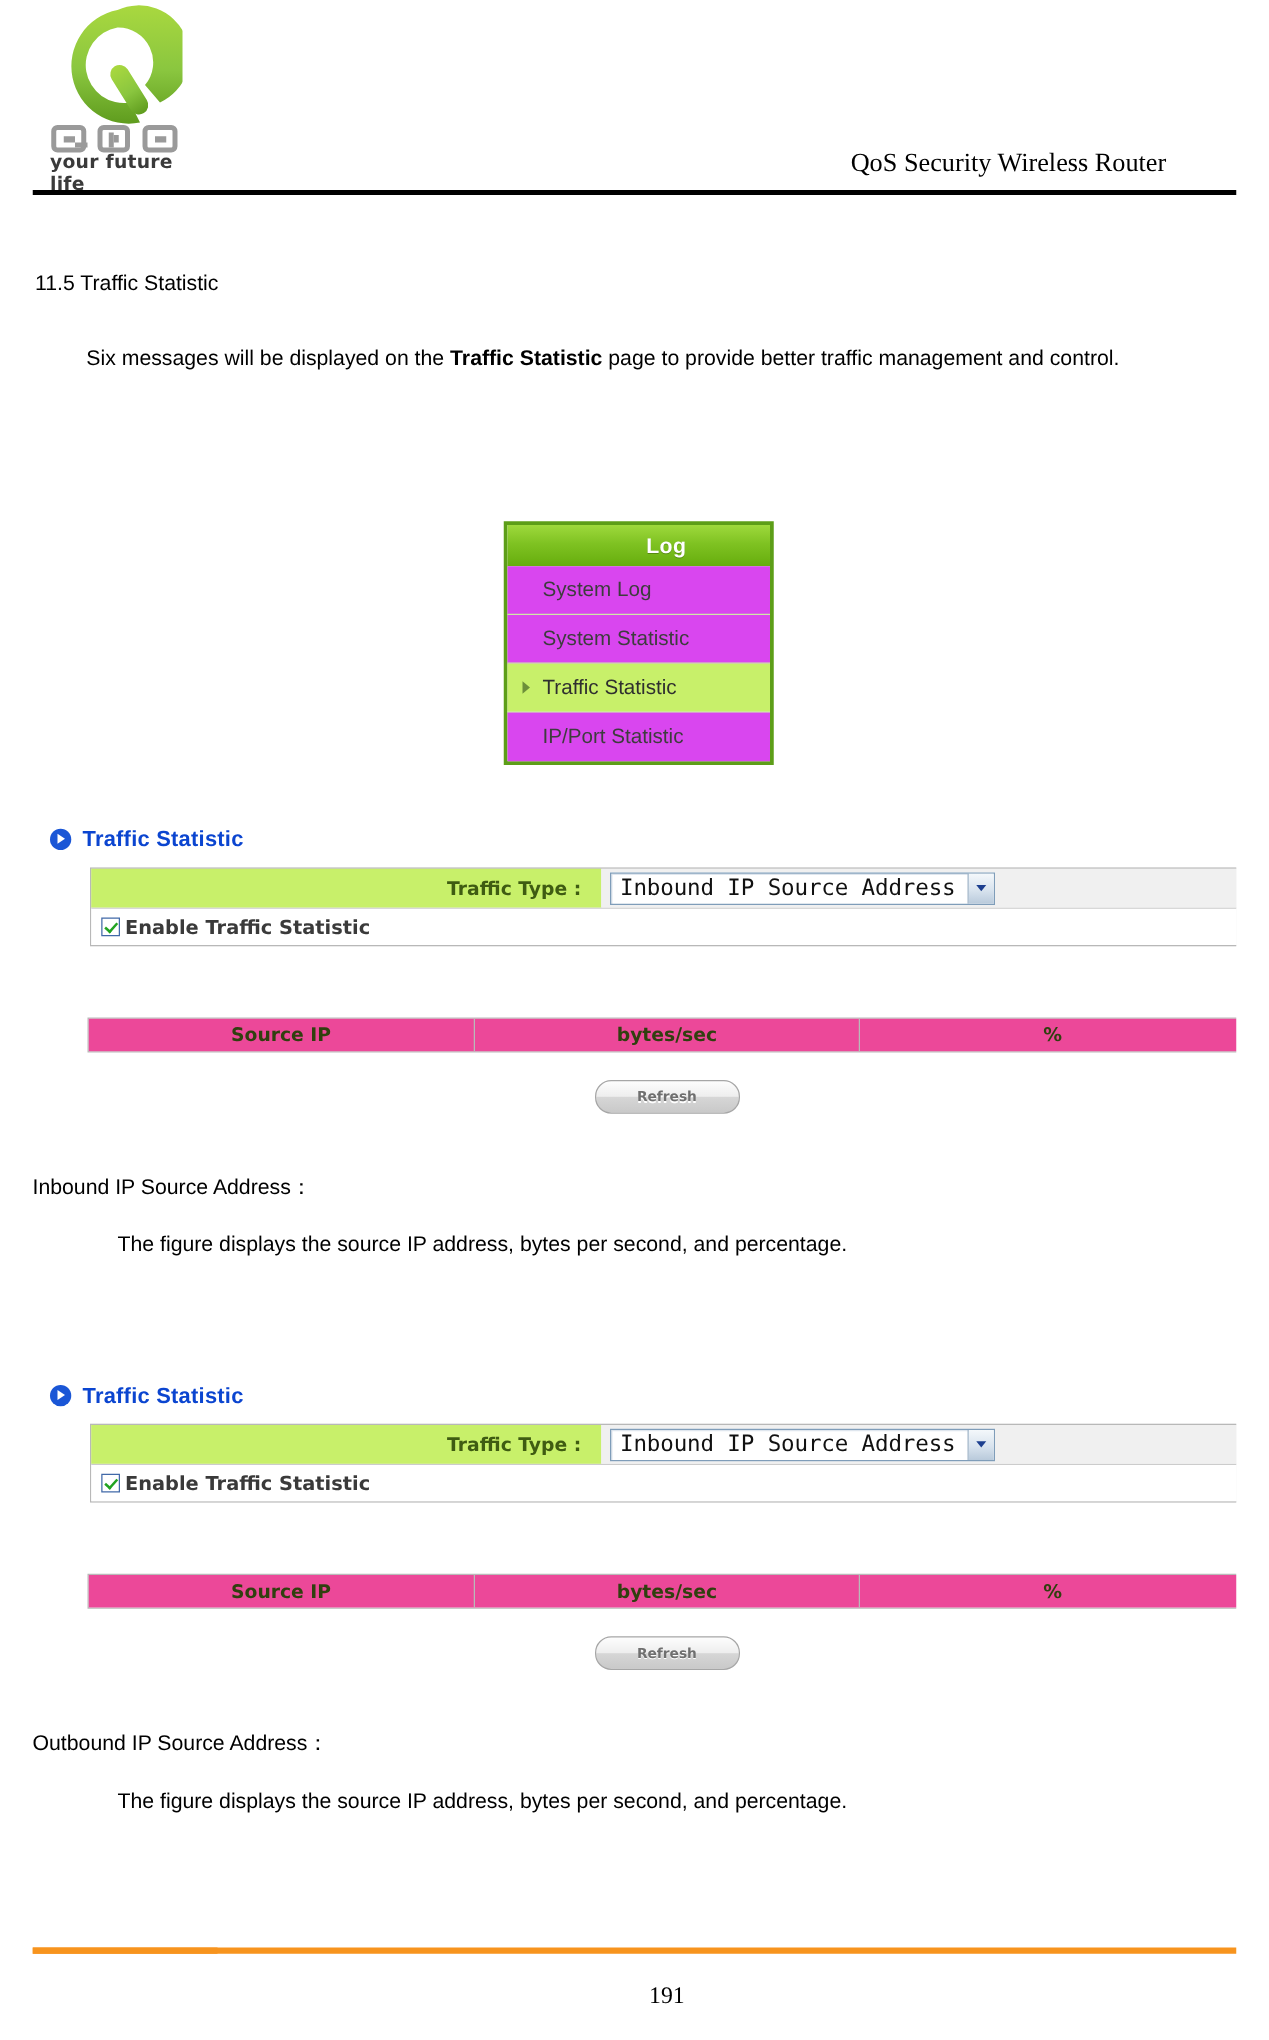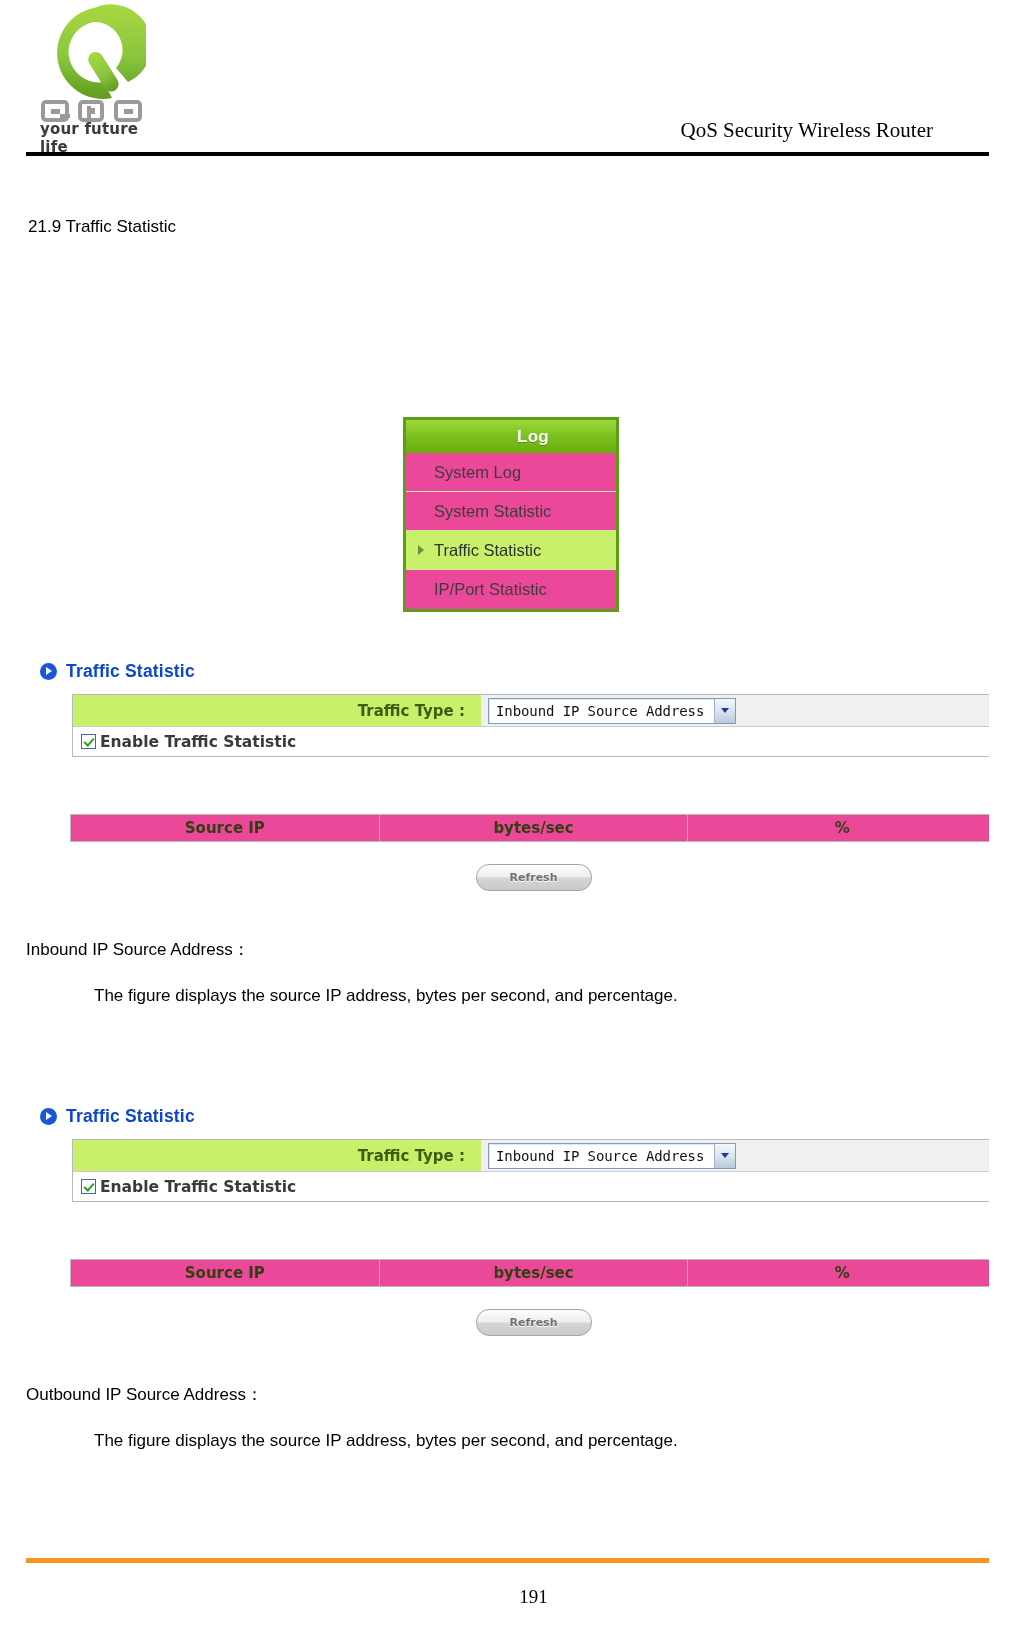--- a/index.html
+++ b/index.html
@@ -132,21 +132,21 @@
     text-shadow: 0 1px 0 rgba(0,0,0,.25);
     letter-spacing: .3px;
     padding-left: 44px;
   }
   .logmenu-item {
     height: 39px;
     line-height: 39px;
     padding-left: 28px;
     font-size: 16.5px;
     color: #3d3d3d;
-    background: #ec4899;
+    background: #d946ef;
     border-bottom: 1px solid #cfe7a7;
     position: relative;
     box-sizing: border-box;
   }
   .logmenu-item:last-child { border-bottom: none; }
   .logmenu-item.active {
     background: #c8f06a;
     color: #2f2f2f;
   }
   .logmenu-item .arrow {
@@ -233,21 +233,21 @@
   .select-box {
     display: inline-flex;
     align-items: center;
     border: 1px solid #7f9db9;
     background: #ffffff;
     height: 24px;
     box-shadow: inset 1px 1px 0 #dfe6ee;
   }
   .select-box .sel-text {
     font-family: "DejaVu Sans Mono", monospace;
-    font-size: 14px;
+    font-size: 18px;
     color: #111;
     padding: 0 10px 0 7px;
     white-space: nowrap;
     letter-spacing: -0.1px;
   }
   .select-box .sel-arrow {
     width: 20px;
     align-self: stretch;
     background: linear-gradient(to bottom, #f4f8fb 0%, #d8e3ee 55%, #b9cadb 100%);
     border-left: 1px solid #9fb4c8;
@@ -395,22 +395,25 @@
           <rect x="51" y="10" width="4" height="6"></rect>
           <rect x="84" y="11" width="9" height="5"></rect>
         </g>
       </svg>
       <div class="logo-tag">your future life</div>
     </div>
     <div class="header-title">QoS Security Wireless Router</div>
     <div class="header-rule"></div>
   </div>
 
-  <div class="sect-title">21.9 Traffic Statistic</div>
-
+  <div class="sect-title">11.5 Traffic Statistic</div>
+
+  <div class="para1">
+    <span>Six messages will be displayed on the </span><b>Traffic Statistic</b><span> page to provide better traffic management and control.</span>
+  </div>
 
   <div class="logmenu">
     <div class="logmenu-title">Log</div>
     <div class="logmenu-item">
       <span>System Log</span>
     </div>
     <div class="logmenu-item">
       <span>System Statistic</span>
     </div>
     <div class="logmenu-item active">

